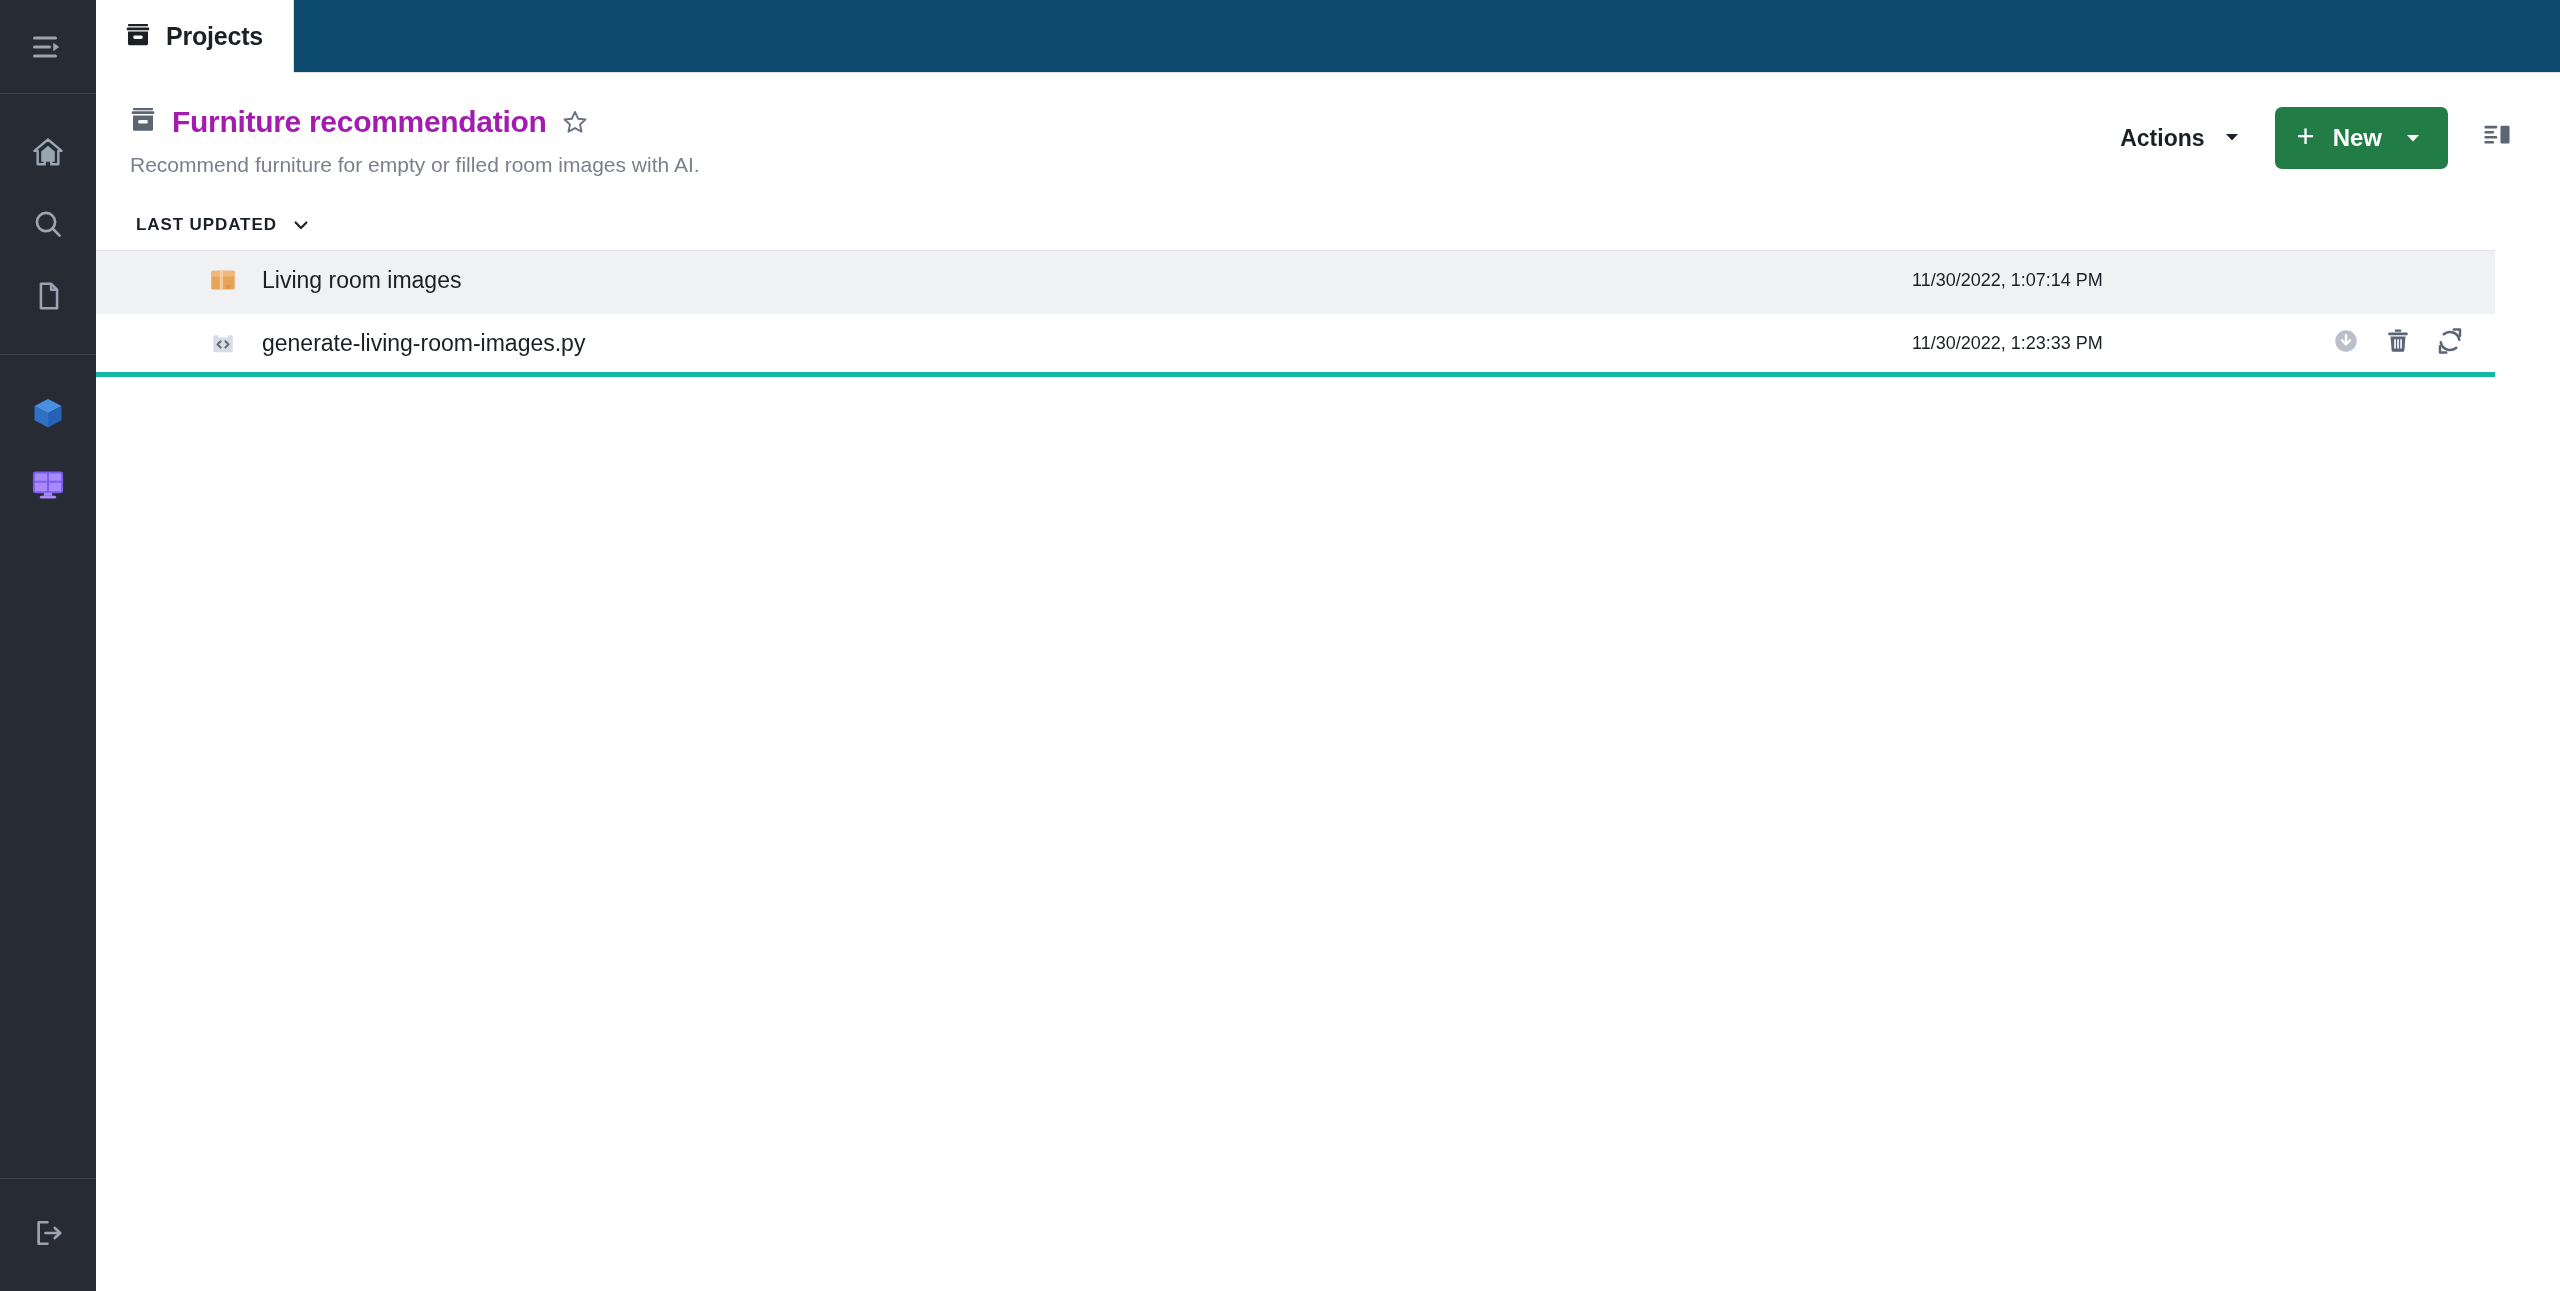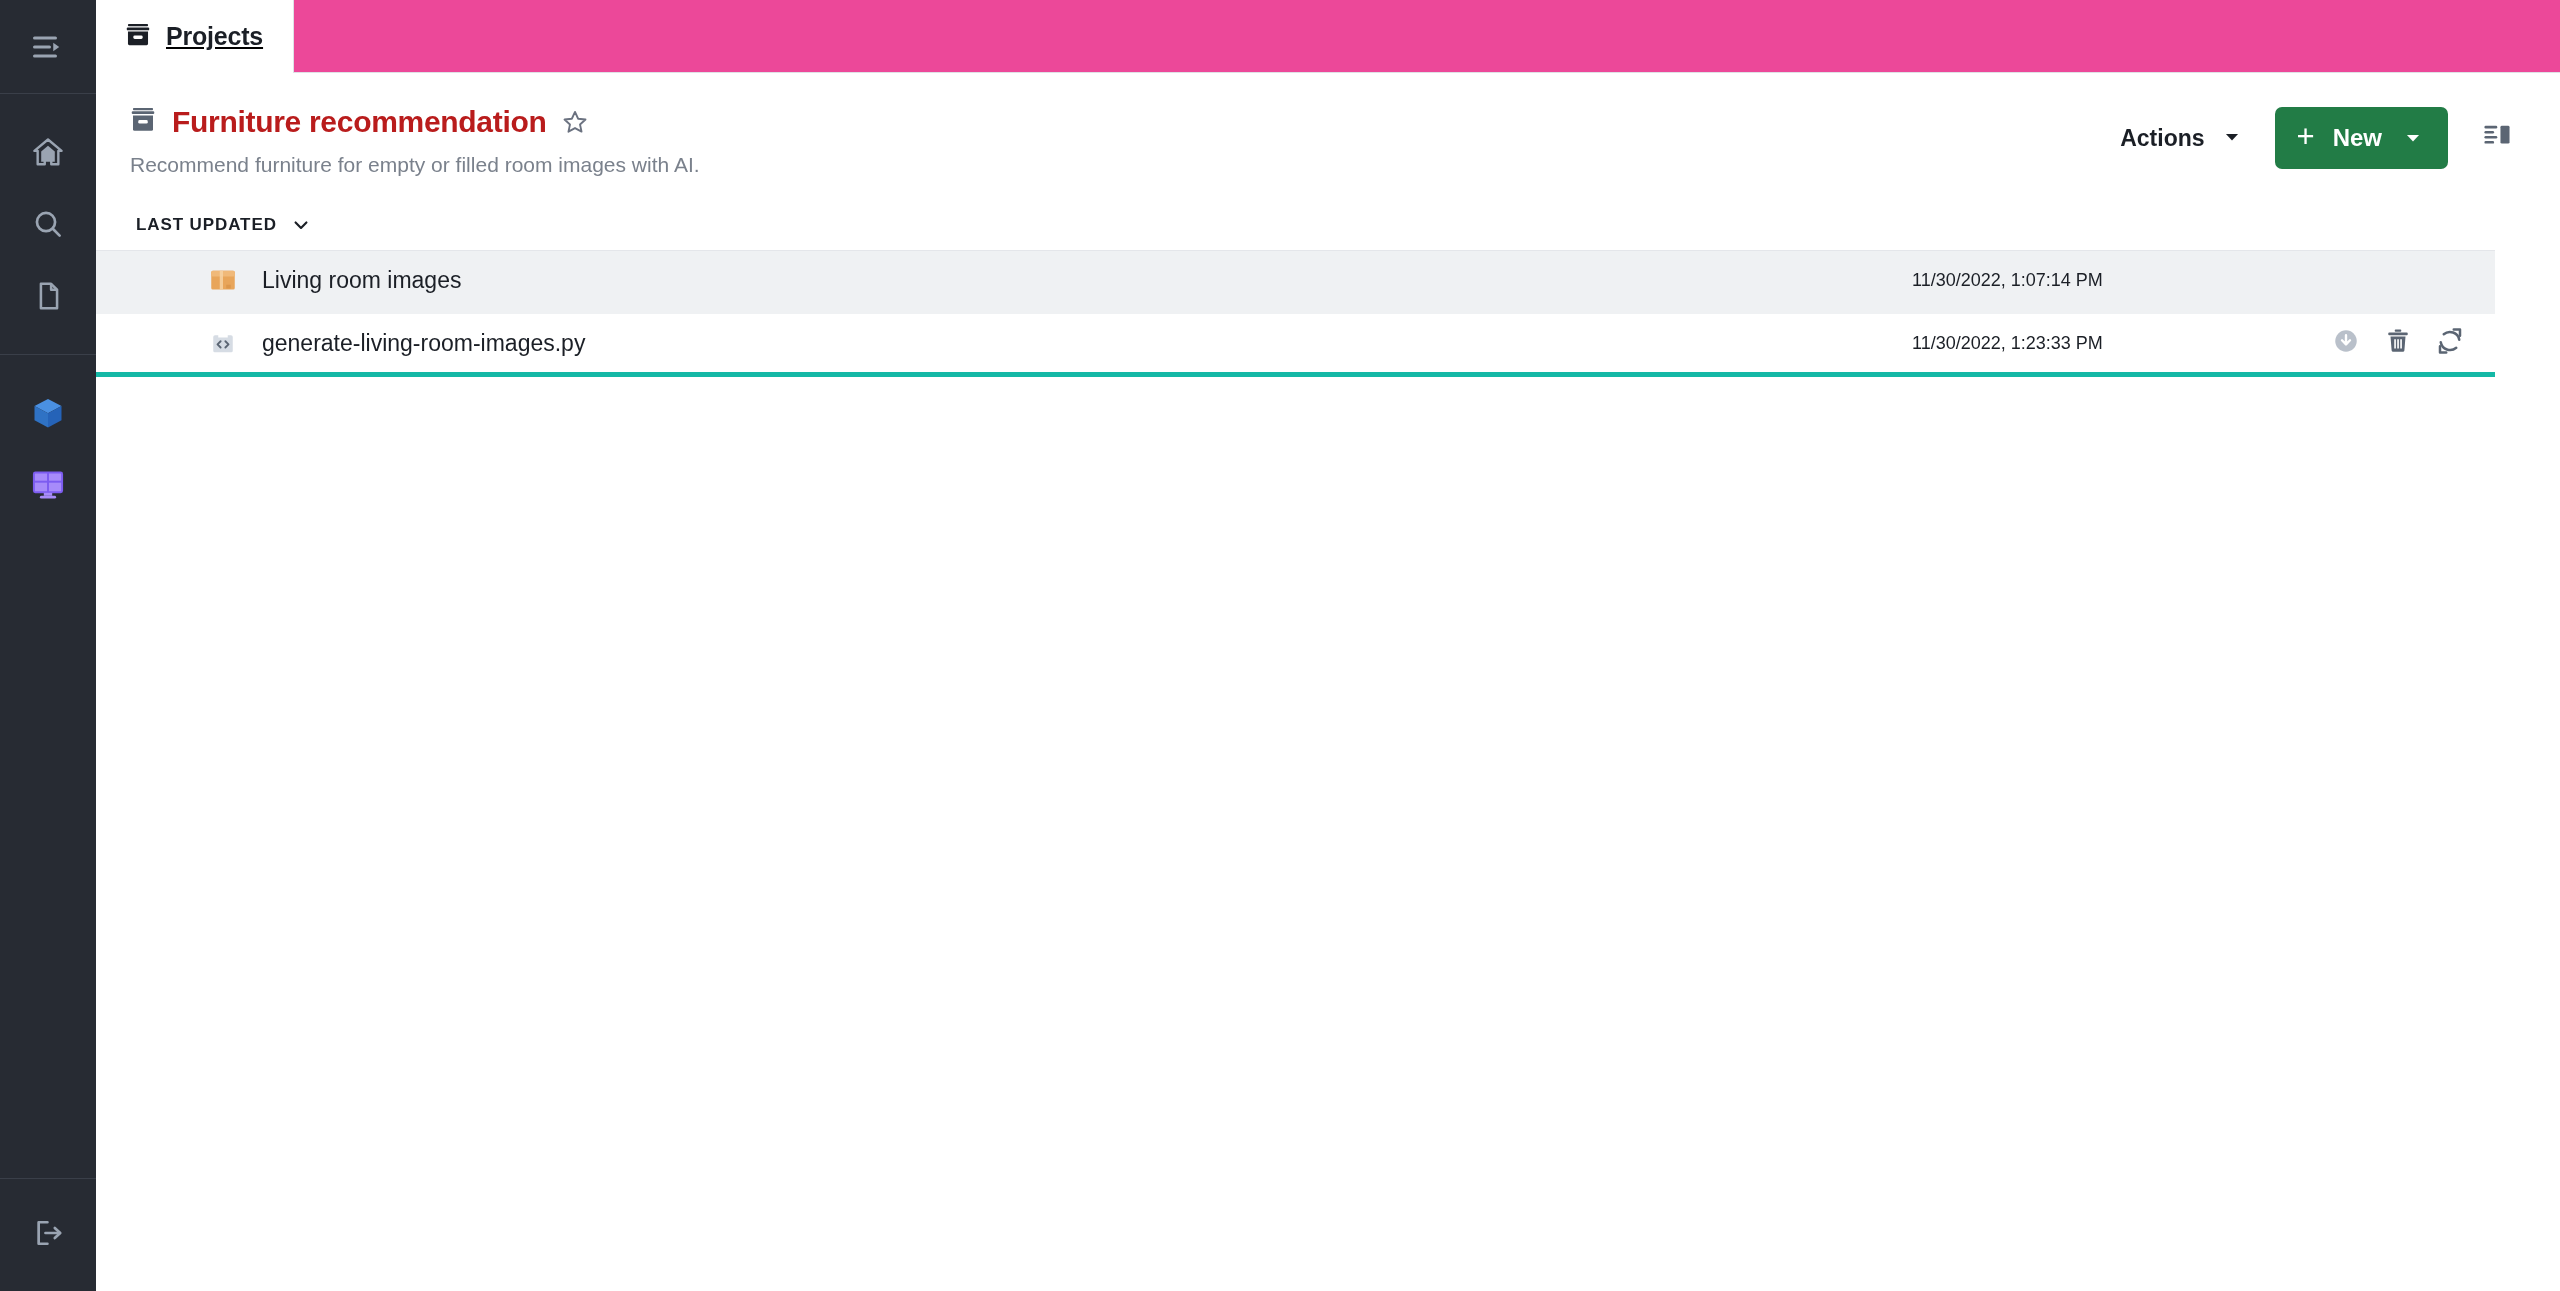--- a/index.html
+++ b/index.html
@@ -29,25 +29,24 @@
   .rail-btn svg { display:block; }
   .rail-spacer { flex:1 1 auto; }
   .rail-bottom { width:100%; }
 
   
   .main { flex:1 1 auto; height:1291px; display:flex; flex-direction:column; background:#ffffff; position:relative; }
 
   
   .tabstrip {
     height:73px; min-height:73px;
-    background:#ec4899;
+    background:#0c4a6e;
     border-bottom:1px solid #dfe1e6;
     display:flex; align-items:flex-end;
     position:relative;
-    text-decoration:underline;
   }
   .tab {
     background:#ffffff;
     border-right:1px solid #dfe1e6;
     display:flex; align-items:center; gap:14px;
     padding:0 30px 0 28px;
     cursor:pointer;
     position:relative; top:0;
     height:73px;
     margin-bottom:-1px;
@@ -59,21 +58,21 @@
 
   
   .page-header {
     padding:28px 40px 22px 32px;
     display:flex; align-items:flex-start; justify-content:space-between;
     background:#ffffff;
   }
   .ph-left { display:flex; flex-direction:column; gap:14px; padding-top:4px; }
   .ph-title-row { display:flex; align-items:center; gap:14px; }
   .ph-title {
-    font-size:30px; font-weight:600; color:#b91c1c; letter-spacing:-0.3px;
+    font-size:30px; font-weight:600; color:#a21caf; letter-spacing:-0.3px;
     white-space:nowrap;
   }
   .ph-sub { font-size:21px; color:#7a818c; font-weight:400; padding-left:2px; }
 
   .ph-right { display:flex; align-items:center; gap:26px; padding-top:6px; }
   .actions-btn {
     display:flex; align-items:center; gap:18px;
     font-size:23px; font-weight:700; color:#1b1f26;
     padding:10px 8px; cursor:pointer; background:none; border:none;
     font-family:inherit;

